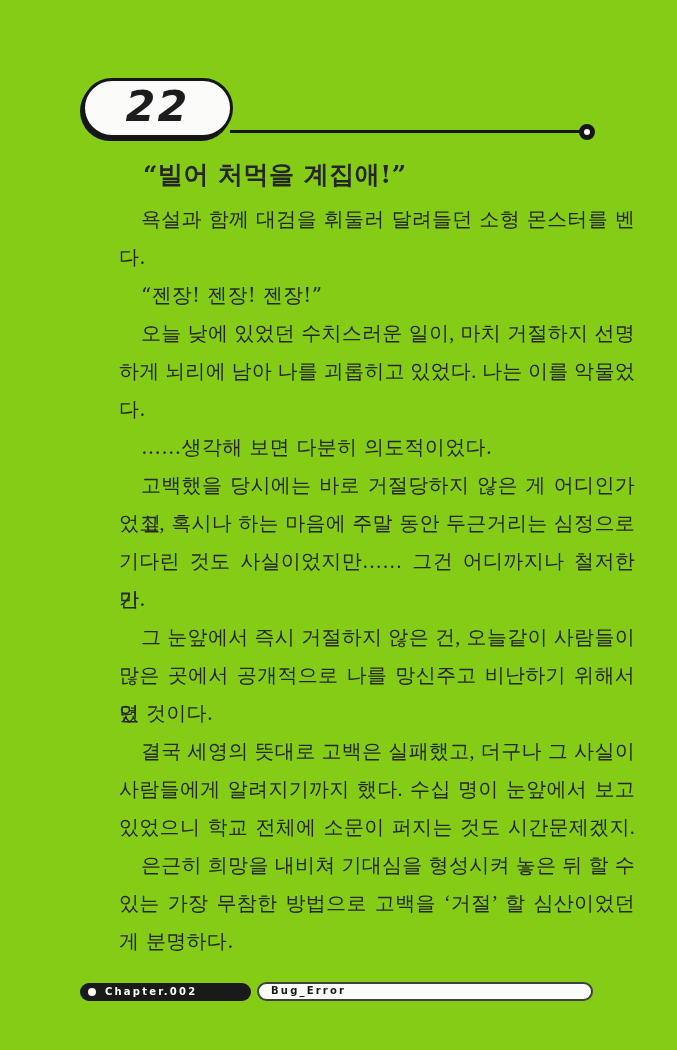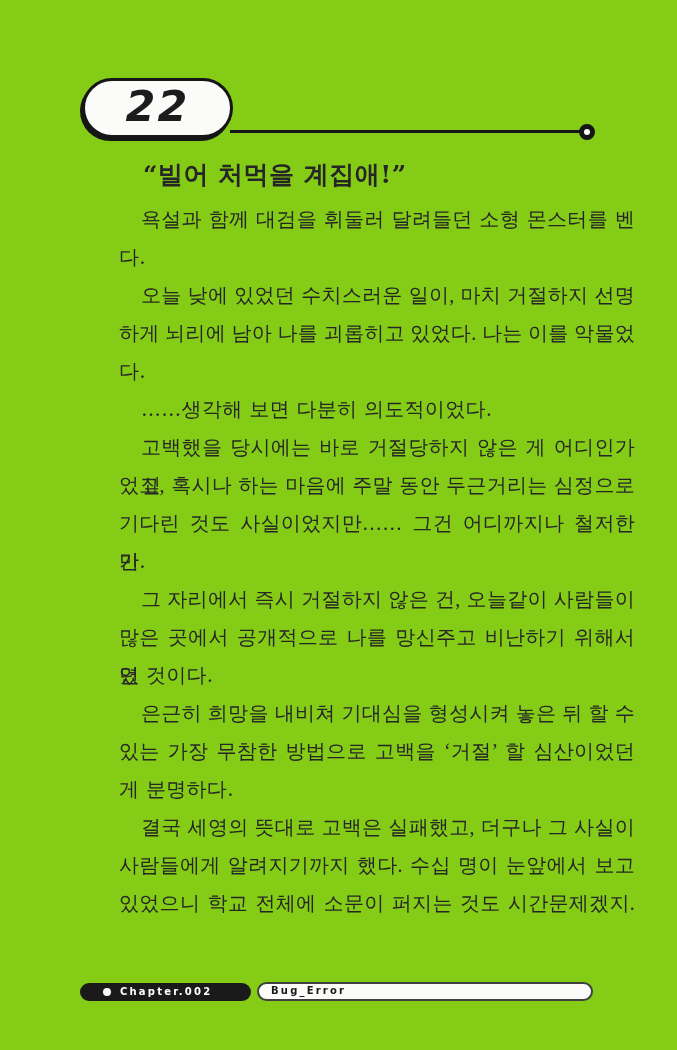--- a/index.html
+++ b/index.html
@@ -100,21 +100,21 @@
     position: absolute;
     left: 80px;
     top: 983px;
     width: 171px;
     height: 18px;
     box-sizing: border-box;
     background: #1a1a1a;
     border-radius: 9px;
     display: flex;
     align-items: center;
-    padding-left: 23px;
+    padding-left: 8px;
   }
   .footer-bullet {
     width: 8px;
     height: 8px;
     border-radius: 50%;
     background: #fbfbf9;
     margin-right: 9px;
     flex: 0 0 auto;
   }
   .footer-chapter-label {
@@ -162,55 +162,58 @@
   <div class="header-ring"></div>
 
   <div class="body-text">
     <div class="dialogue-heading">“빌어 처먹을 계집애!”</div>
 
     <div>
       <div class="line indent fill">욕설과 함께 대검을 휘둘러 달려들던 소형 몬스터를 벤</div>
       <div class="line">다.</div>
     </div>
 
+    <div>
+      <div class="line indent">“젠장! 젠장! 젠장!”</div>
+    </div>
 
     <div>
       <div class="line indent fill">오늘 낮에 있었던 수치스러운 일이, 마치 거절하지 선명</div>
       <div class="line fill">하게 뇌리에 남아 나를 괴롭히고 있었다. 나는 이를 악물었</div>
       <div class="line">다.</div>
     </div>
 
     <div>
       <div class="line indent">……생각해 보면 다분히 의도적이었다.</div>
     </div>
 
     <div>
       <div class="line indent fill">고백했을 당시에는 바로 거절당하지 않은 게 어디인가 싶</div>
       <div class="line fill">었고, 혹시나 하는 마음에 주말 동안 두근거리는 심정으로</div>
       <div class="line fill">기다린 것도 사실이었지만…… 그건 어디까지나 철저한 기</div>
       <div class="line">만.</div>
     </div>
 
     <div>
-      <div class="line indent fill">그 자리에서 즉시 거절하지 않은 건, 오늘같이 사람들이</div>
+      <div class="line indent fill">그 눈앞에서 즉시 거절하지 않은 건, 오늘같이 사람들이</div>
       <div class="line fill">많은 곳에서 공개적으로 나를 망신주고 비난하기 위해서였</div>
       <div class="line">던 것이다.</div>
+    </div>
+
+    <div>
+      <div class="line indent fill">결국 세영의 뜻대로 고백은 실패했고, 더구나 그 사실이</div>
+      <div class="line fill">사람들에게 알려지기까지 했다. 수십 명이 눈앞에서 보고</div>
+      <div class="line fill">있었으니 학교 전체에 소문이 퍼지는 것도 시간문제겠지.</div>
     </div>
 
     <div>
       <div class="line indent fill">은근히 희망을 내비쳐 기대심을 형성시켜 놓은 뒤 할 수</div>
       <div class="line fill">있는 가장 무참한 방법으로 고백을 ‘거절’ 할 심산이었던</div>
       <div class="line">게 분명하다.</div>
     </div>
-
-    <div>
-      <div class="line indent fill">결국 세영의 뜻대로 고백은 실패했고, 더구나 그 사실이</div>
-      <div class="line fill">사람들에게 알려지기까지 했다. 수십 명이 눈앞에서 보고</div>
-      <div class="line fill">있었으니 학교 전체에 소문이 퍼지는 것도 시간문제겠지.</div>
-    </div>
   </div>
 
   <div class="footer-chapter-pill">
     <span class="footer-bullet"></span>
     <span class="footer-chapter-label">Chapter.002</span>
   </div>
   <div class="footer-title-pill">
     <span class="footer-title-label">Bug_Error</span>
   </div>
 

